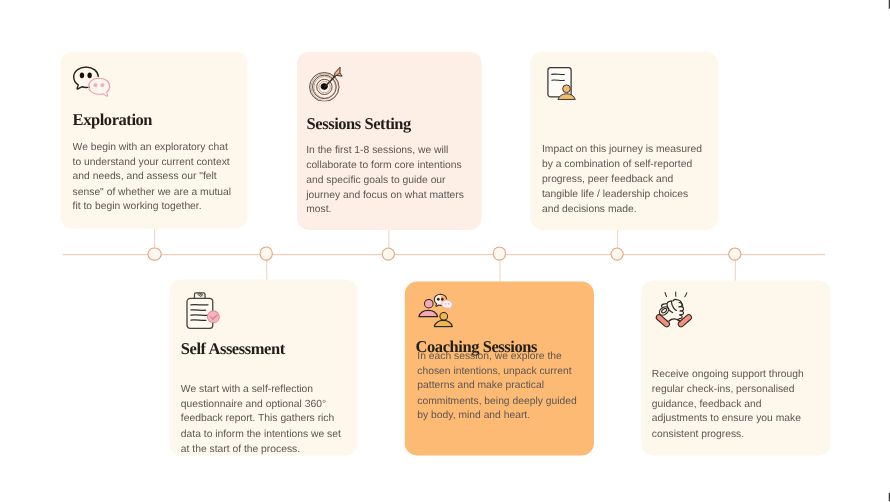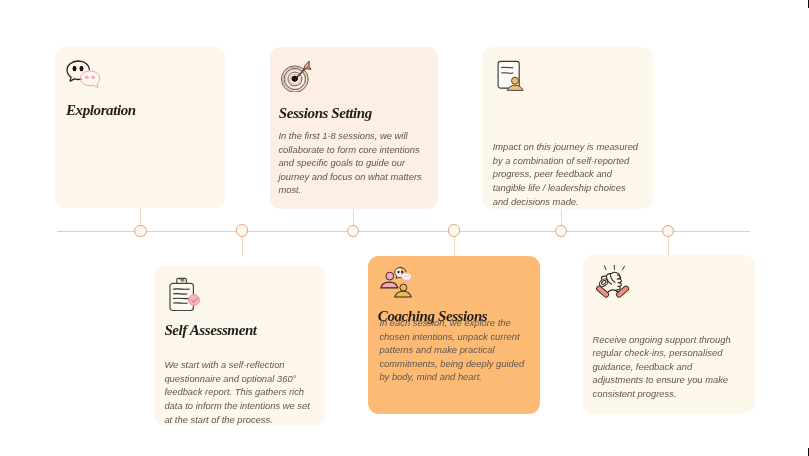--- a/index.html
+++ b/index.html
@@ -1,18 +1,18 @@
 <!DOCTYPE html>
 <html><head>
 <meta charset="utf-8">
 <style>
   * { margin:0; padding:0; box-sizing:border-box; }
   html,body { width:809px; height:456px; background:#ffffff; overflow:hidden; }
   body { font-family:"Liberation Sans", sans-serif; -webkit-font-smoothing:antialiased; }
-  .stage { position:relative; width:809px; height:456px;font-style:italic; }
+  .stage { position:relative; width:809px; height:456px; }
 
   .card { position:absolute; border-radius:11px; }
   .card-title {
     position:absolute;
     transform:translateZ(0);
     font-family:"Liberation Serif", serif;
     font-weight:700;
     font-size:15px;
     letter-spacing:-0.4px;
     color:#221f1b;
@@ -64,20 +64,21 @@
         <path d="M12.2 1.0 C18.6 1.0 23.2 5.0 23.3 9.6" fill="none" stroke="#27231f" stroke-width="1.3" stroke-linecap="round"></path>
         <ellipse cx="8.5" cy="8.5" rx="2.0" ry="2.7" fill="#151210"></ellipse>
         <ellipse cx="15.5" cy="8.5" rx="2.0" ry="2.7" fill="#151210"></ellipse>
 
         <path d="M24.0 11.0 C18.4 11.0 14.5 14.4 14.5 18.4 C14.5 22.3 18.4 25.7 24.0 25.7 C25.3 25.7 26.5 25.5 27.6 25.2 L31.2 27.6 C31.5 27.8 31.9 27.5 31.8 27.1 L31.0 23.7 C32.8 22.4 33.7 20.5 33.7 18.4 C33.7 14.4 29.6 11.0 24.0 11.0 Z" fill="none" stroke="#f09db0" stroke-width="1.0" stroke-linejoin="round"></path>
         <ellipse cx="20.8" cy="17.3" rx="1.9" ry="1.7" fill="#f3a9ba"></ellipse>
         <ellipse cx="27.1" cy="17.3" rx="1.9" ry="1.7" fill="#f3a9ba"></ellipse>
       </svg>
     </div>
     <div class="card-title" style="left:11.5px;top:55.5px;">Exploration</div>
+    <div class="card-body" style="left:11.5px;top:79.5px;width:149px;">We begin with an exploratory chat to understand your current context and needs, and assess our "felt sense" of whether we are a mutual fit to begin working together.</div>
   </div>
 
   <div class="card" style="left:269.5px;top:47px;width:168.5px;height:161.5px;background:#fdefe6;">
     <div class="card-icon" style="left:6px;top:11px;width:36px;height:34px;">
       <svg viewBox="0 0 36 34" width="36" height="34">
         <g fill="none" stroke="#4b382c" stroke-width="0.8">
           <ellipse cx="18.8" cy="21.1" rx="13.4" ry="13.2"></ellipse>
           <ellipse cx="18.9" cy="21.0" rx="10.8" ry="10.7"></ellipse>
           <ellipse cx="18.9" cy="21.0" rx="7.0" ry="6.9"></ellipse>
         </g>
@@ -105,24 +106,24 @@
         <path d="M2.1 3.8 c0 -1.3 1.1 -2.4 2.4 -2.4 l16.3 0 c1.3 0 2.4 1.1 2.4 2.4 l0 21.9 c0 1.3 -1.1 2.4 -2.4 2.4 l-16.3 0 c-1.3 0 -2.4 -1.1 -2.4 -2.4 Z" fill="#fdfbf6" stroke="#3b3733" stroke-width="1.15" stroke-linejoin="round"></path>
 
         <path d="M5.6 7.6 c2.9 -0.9 8.1 0.5 11.4 0.1" fill="none" stroke="#2e2b27" stroke-width="1.05" stroke-linecap="round"></path>
         <path d="M5.7 12.9 c3.2 -0.7 7.8 0.7 11.2 0.2" fill="none" stroke="#2e2b27" stroke-width="1.05" stroke-linecap="round"></path>
 
         <circle cx="19.0" cy="20.7" r="3.5" fill="#f3bb6e" stroke="#3b3733" stroke-width="0.9"></circle>
 
         <path d="M11.2 30.4 c1.1 -3.2 4.2 -5.2 7.9 -5.2 c3.7 0 6.8 2.0 7.9 5.2 Z" fill="#f3bb6e" stroke="#3b3733" stroke-width="0.9" stroke-linejoin="round"></path>
       </svg>
     </div>
-    <div class="card-body" style="left:10.7px;top:81.2px;width:148px;margin-top:12px;">Impact on this journey is measured by a combination of self-reported progress, peer feedback and tangible life / leadership choices and decisions made.</div>
-  </div>
-
-  <div class="card" style="left:154px;top:266px;width:171px;height:160px;background:#fdf7ec;">
+    <div class="card-body" style="left:10.7px;top:81.2px;width:148px;">Impact on this journey is measured by a combination of self-reported progress, peer feedback and tangible life / leadership choices and decisions made.</div>
+  </div>
+
+  <div class="card" style="left:154px;top:254px;width:171px;height:160px;background:#fdf7ec;">
     <div class="card-icon" style="left:14.7px;top:10.5px;width:31px;height:35px;">
       <svg viewBox="0 0 31 35" width="31" height="35">
 
         <path d="M7.8 6.3 l0 -3.6 c0 -0.8 0.6 -1.4 1.4 -1.4 l6.8 0 c0.8 0 1.4 0.6 1.4 1.4 l0 3.6" fill="none" stroke="#4a443e" stroke-width="1.15" stroke-linejoin="round"></path>
         <path d="M10.7 2.6 l3.1 2.1 M11.3 1.6 l3.5 2.3 M12.7 1.3 l2.7 1.8" fill="none" stroke="#4a443e" stroke-width="0.85" stroke-linecap="round"></path>
 
         <path d="M1.0 9.2 c0 -1.6 1.3 -2.9 2.9 -2.9 l17.6 0 c1.6 0 2.9 1.3 2.9 2.9 l0 21.4 c0 1.6 -1.3 2.9 -2.9 2.9 l-17.6 0 c-1.6 0 -2.9 -1.3 -2.9 -2.9 Z" fill="#fdfaf2" stroke="#4a443e" stroke-width="1.2" stroke-linejoin="round"></path>
 
         <g fill="none" stroke="#332f2b" stroke-width="1.15" stroke-linecap="round">
           <path d="M4.5 12.1 c5.0 -0.8 11.3 0.6 15.6 0.0"></path>

